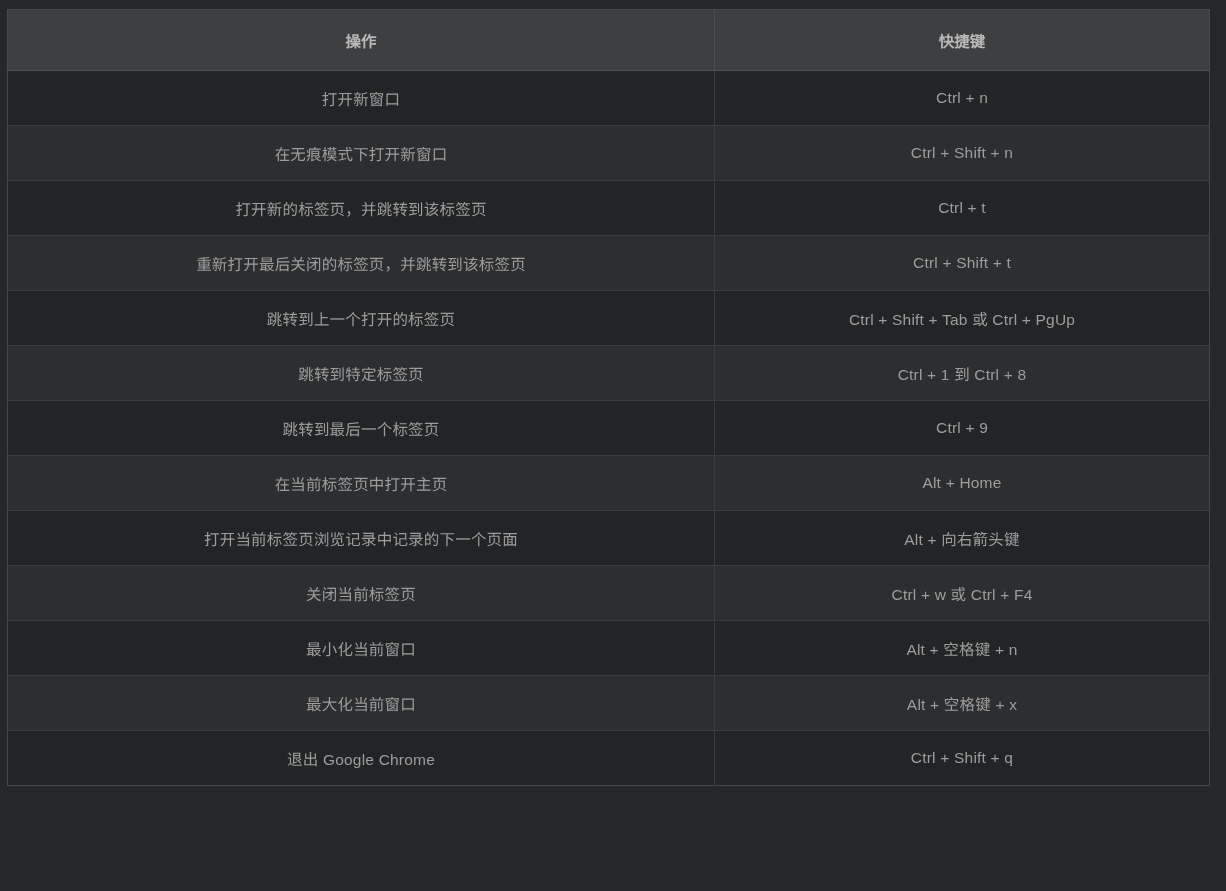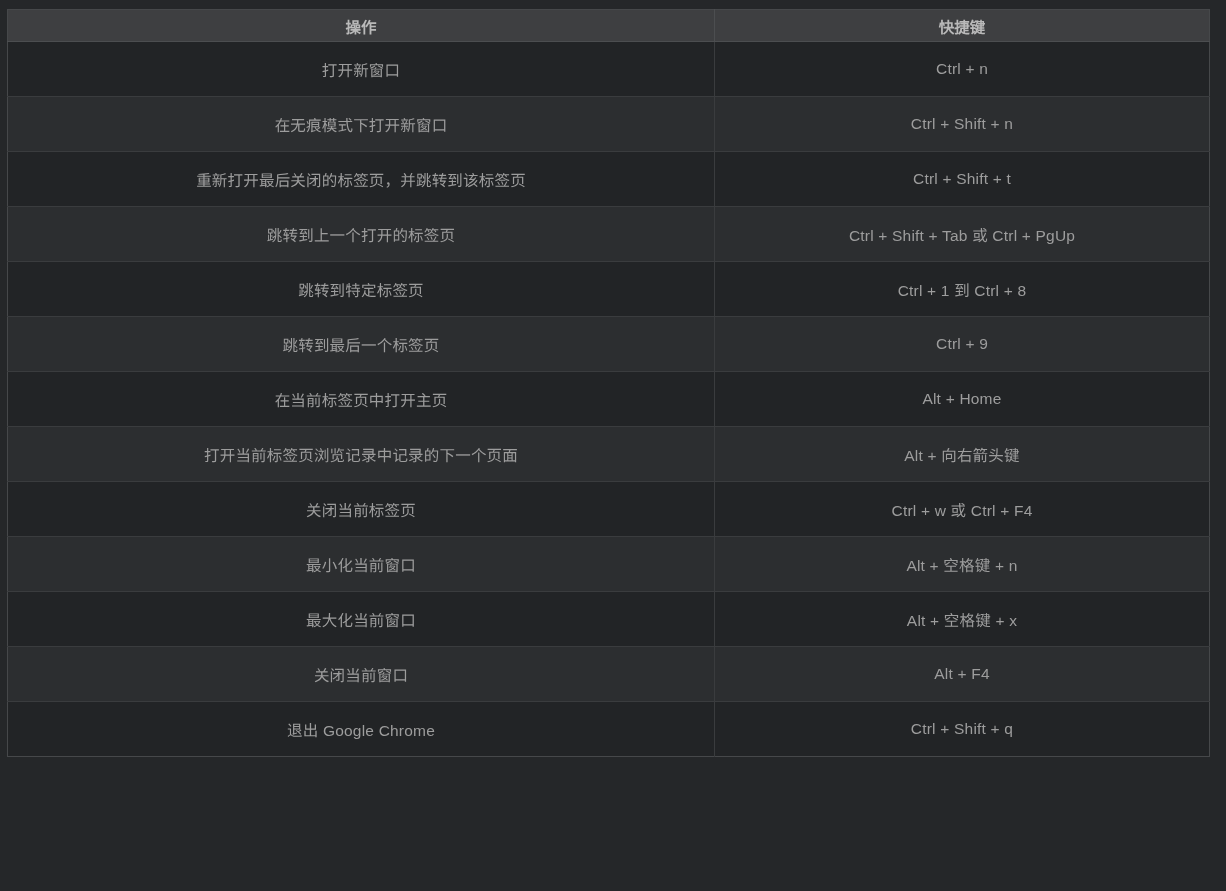--- a/index.html
+++ b/index.html
@@ -32,21 +32,21 @@
 
   table.shortcuts col.col-action { width: 707px; }
   table.shortcuts col.col-key    { width: 495px; }
 
   table.shortcuts thead th {
     background: #3e3f41;
     color: #b9b9b9;
     font-weight: bold;
     font-size: 15.5px;
     text-align: center;
-    height: 32px;
+    height: 61px;
     padding: 0 10px;
     border-right: 1px solid #4c4e50;
     border-bottom: 1px solid #4c4e50;
     box-sizing: border-box;
     white-space: nowrap;
   }
   table.shortcuts thead th:last-child {
     border-right: none;
   }
 
@@ -88,20 +88,24 @@
     <tbody id="shortcuts-body">
     <tr>
           <td>打开新窗口</td>
           <td>Ctrl + n</td>
         </tr>
         <tr>
           <td>在无痕模式下打开新窗口</td>
           <td>Ctrl + Shift + n</td>
         </tr>
         <tr>
+          <td>打开新的标签页，并跳转到该标签页</td>
+          <td>Ctrl + t</td>
+        </tr>
+        <tr>
           <td>重新打开最后关闭的标签页，并跳转到该标签页</td>
           <td>Ctrl + Shift + t</td>
         </tr>
         <tr>
           <td>跳转到上一个打开的标签页</td>
           <td>Ctrl + Shift + Tab 或 Ctrl + PgUp</td>
         </tr>
         <tr>
           <td>跳转到特定标签页</td>
           <td>Ctrl + 1 到 Ctrl + 8</td>
@@ -124,22 +128,18 @@
         </tr>
         <tr>
           <td>最小化当前窗口</td>
           <td>Alt + 空格键 + n</td>
         </tr>
         <tr>
           <td>最大化当前窗口</td>
           <td>Alt + 空格键 + x</td>
         </tr>
         <tr>
-          <td>关闭当前窗口</td>
-          <td>Alt + F4</td>
-        </tr>
-        <tr>
           <td>退出 Google Chrome</td>
           <td>Ctrl + Shift + q</td>
         </tr>
       </tbody>
   </table>
 </div>
 
 </body></html>

